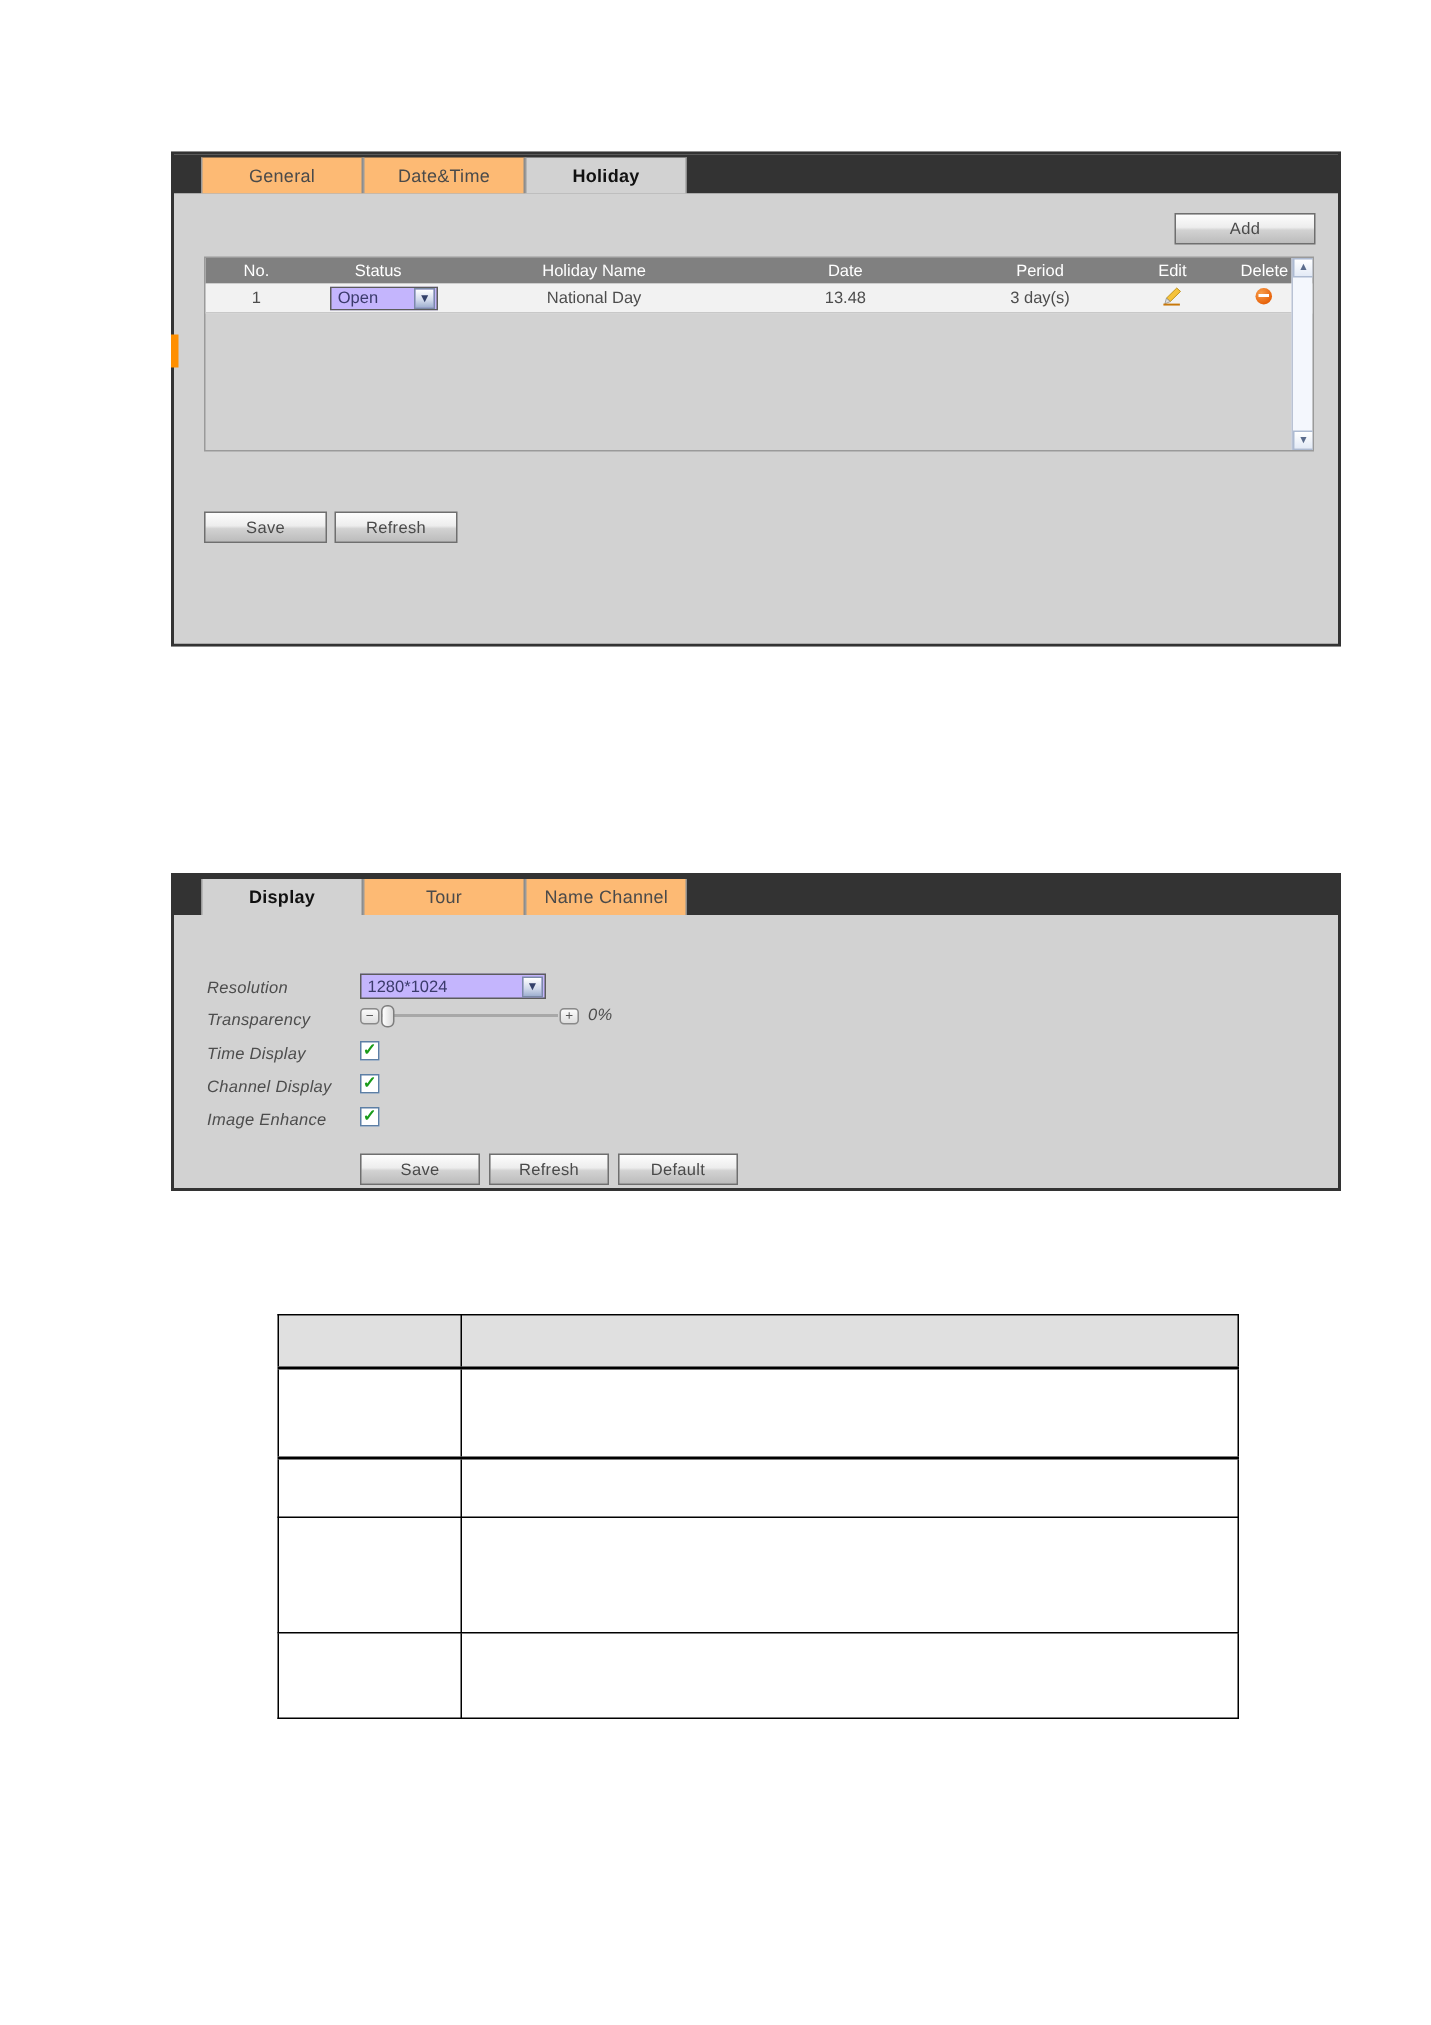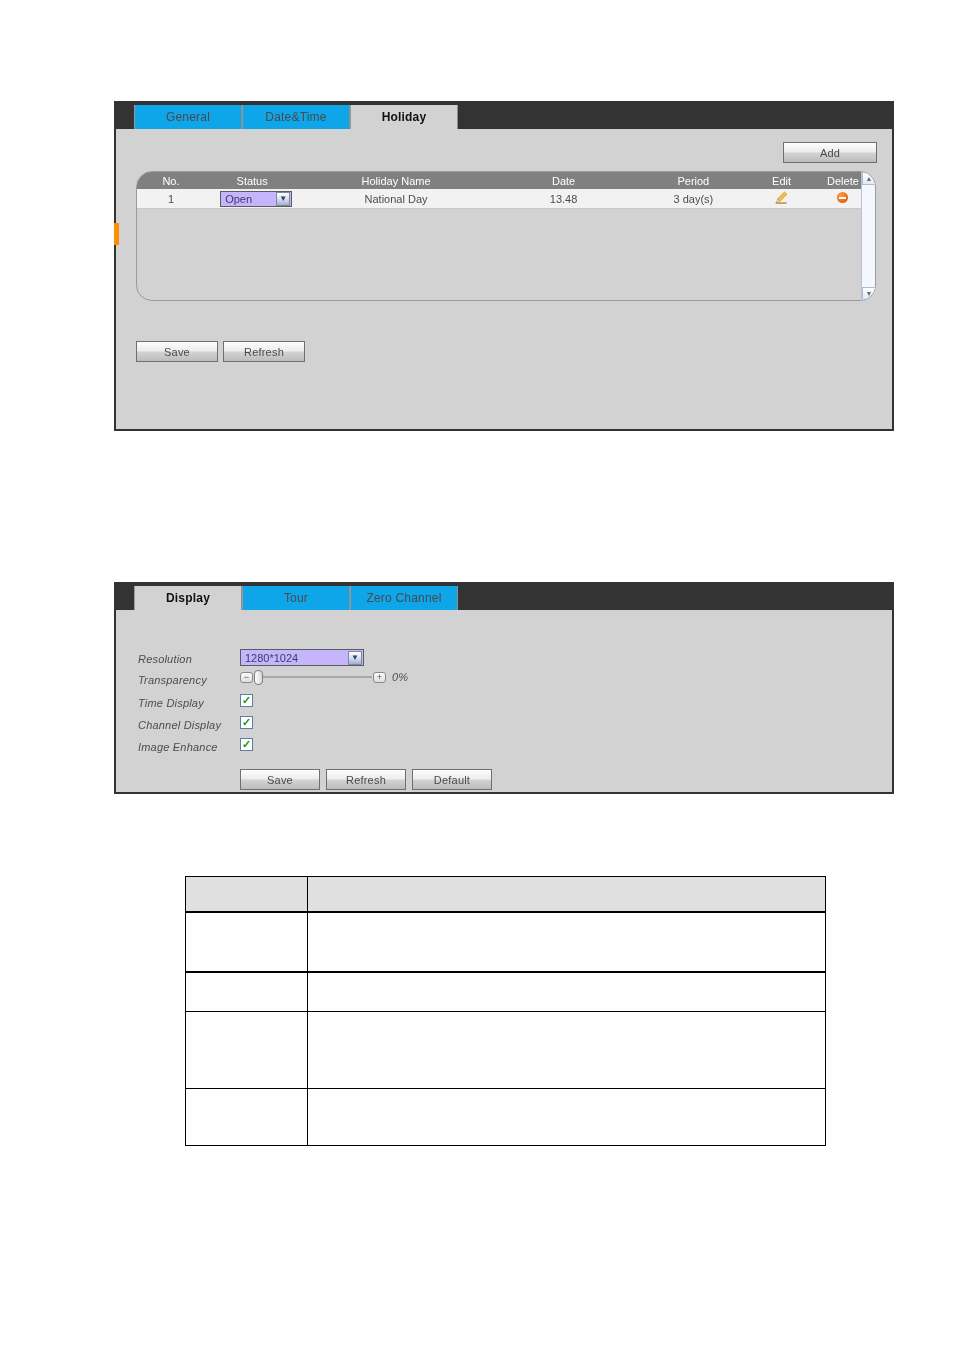--- a/index.html
+++ b/index.html
@@ -30,21 +30,21 @@
     padding-left: 18px;
     box-sizing: border-box;
   }
   .tab {
     height: 24px;
     line-height: 24px;
     min-width: 108px;
     text-align: center;
     font-size: 12px;
     color: #4a4a4a;
-    background: #0ea5e9;
+    background: #fdba74;
     border-left: 1px solid #9a9a9a;
     border-right: 1px solid #8d8d8d;
     box-sizing: border-box;
     padding: 0 12px;
     letter-spacing: .2px;
   }
   .tab.active {
     background: #d2d2d2;
     color: #111111;
     font-weight: bold;
@@ -258,21 +258,21 @@
     <div class="tab">Date&amp;Time</div>
     <div class="tab active">Holiday</div>
   </div>
 
   <div class="panel-body">
 
     <div class="left-marker" style="top:94px;"></div>
 
     <div class="btn" style="position:absolute; left:667px; top:13px; width:94px; height:21px; line-height:20px;">Add</div>
 
-    <div class="grid" style="left:20px; top:42px; width:740px; height:130px;border-radius:16px;">
+    <div class="grid" style="left:20px; top:42px; width:740px; height:130px;">
 
       <div class="grid-head">
         <div class="c-no">No.</div>
         <div class="c-status">Status</div>
         <div class="c-name">Holiday Name</div>
         <div class="c-date">Date</div>
         <div class="c-period">Period</div>
         <div class="c-edit">Edit</div>
         <div class="c-delete">Delete</div>
       </div>
@@ -311,21 +311,21 @@
     <div class="btn" style="position:absolute; left:20px; top:212px; width:82px; height:21px; line-height:20px;">Save</div>
     <div class="btn" style="position:absolute; left:107px; top:212px; width:82px; height:21px; line-height:20px;">Refresh</div>
   </div>
 </div>
 
 <div class="panel" style="left:114px; top:582px; width:780px; height:212px;">
 
   <div class="tabbar">
     <div class="tab active">Display</div>
     <div class="tab">Tour</div>
-    <div class="tab">Zero Channel</div>
+    <div class="tab">Name Channel</div>
   </div>
 
   <div class="panel-body">
 
     <div class="form-label" style="position:absolute; left:22px; top:43px;">Resolution</div>
     <div class="select" style="position:absolute; left:124px; top:39px; width:124px; height:17px;">
       <span class="sel-val">1280*1024</span>
       <span class="sel-arrow">▼</span>
     </div>
 

